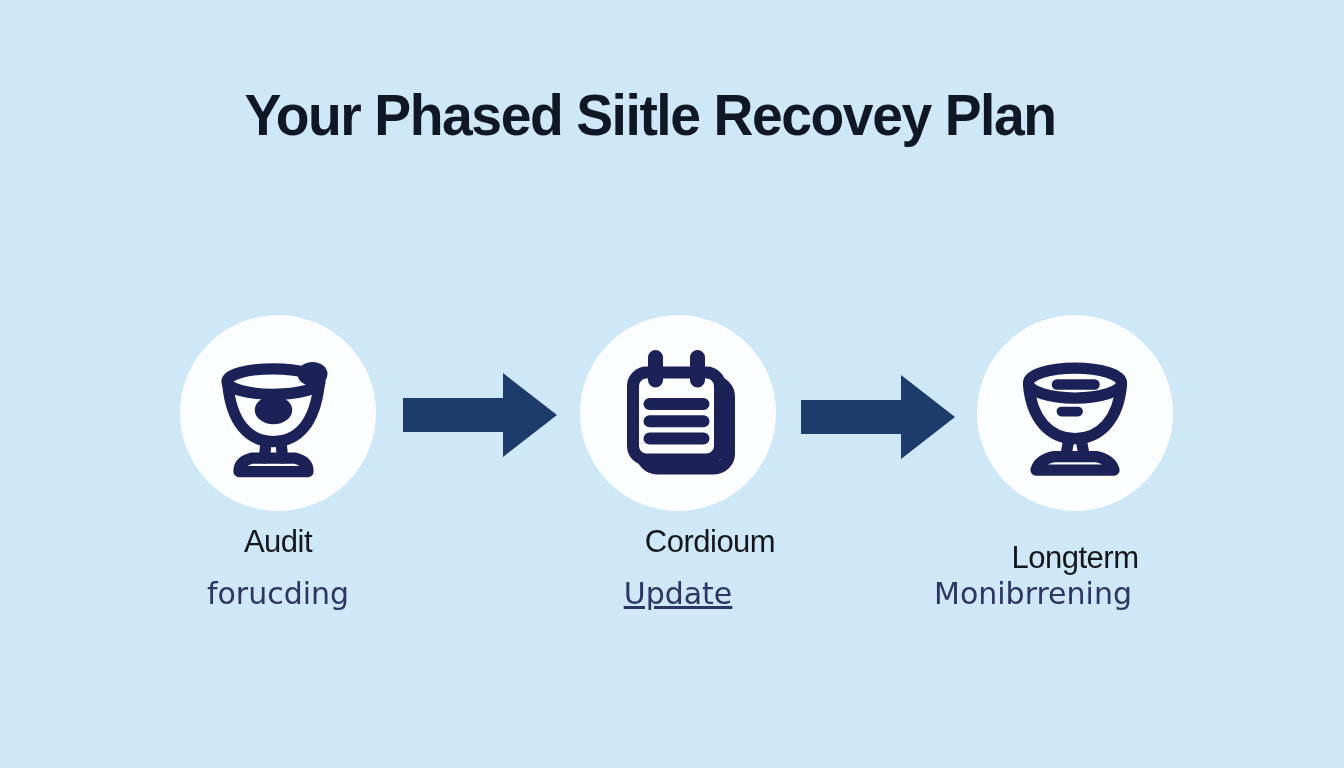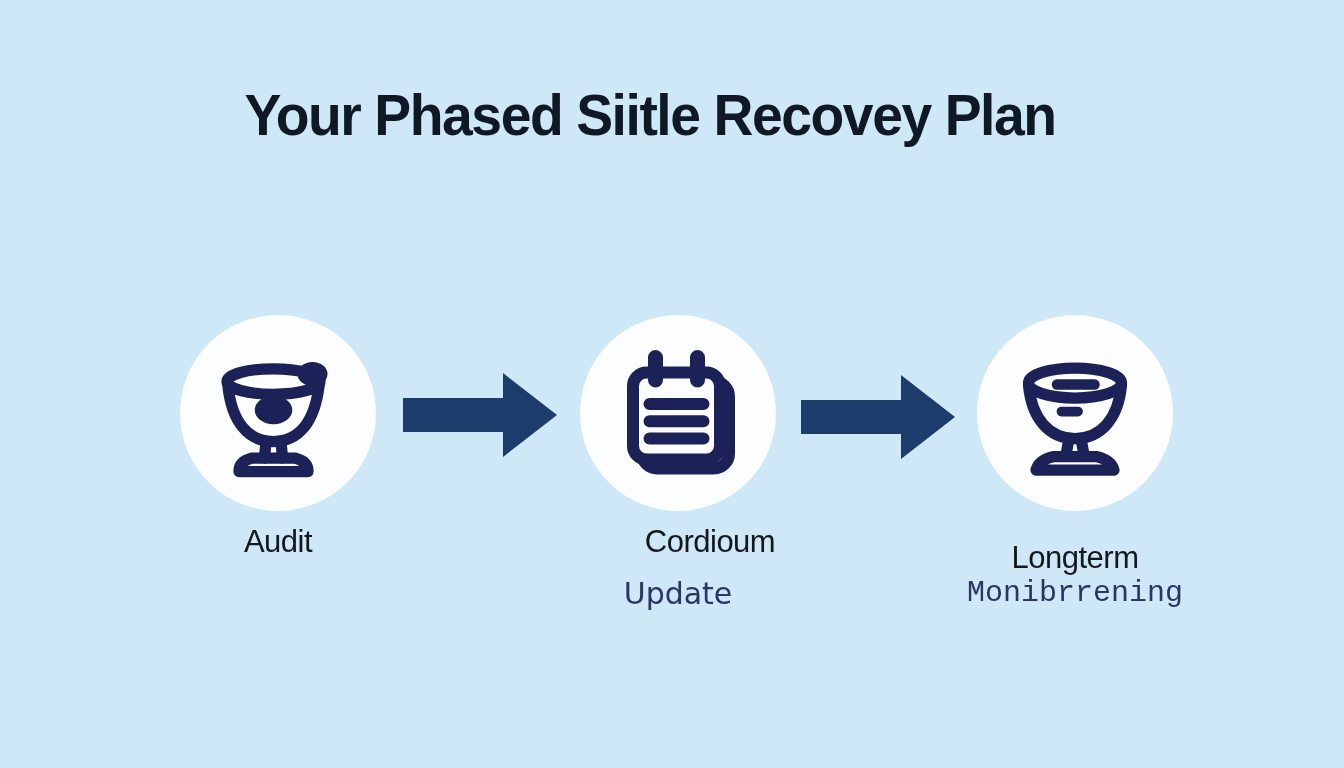--- a/index.html
+++ b/index.html
@@ -59,46 +59,47 @@
     <svg viewBox="0 0 100 100" aria-hidden="true">
       <ellipse class="stroke" cx="47" cy="29" rx="31" ry="8.5"></ellipse>
       <ellipse class="fillnavy" cx="73" cy="24" rx="10" ry="8"></ellipse>
       <path class="stroke" d="M16.5,31 C19,56 30,69 47,69 C64,69 74.5,56 77.5,31"></path>
       <ellipse class="fillnavy" cx="47" cy="48" rx="12.5" ry="9.5"></ellipse>
       <path class="stroke" d="M42,69 L41,80 M52,69 L53,80"></path>
       <path class="stroke" d="M33,80 L61,80 Q70,82 70,89 L24,89 Q24,82 33,80 Z"></path>
     </svg>
   </div>
   <div class="step-title" style="left:128px; top:524px;">Audit</div>
+  <div class="step-subtitle" style="left:128px; top:576px;">forucding</div>
 
   <svg class="arrow" style="left:400px; top:372px;" viewBox="0 0 160 86" aria-hidden="true">
     <polygon points="3,26 103,26 103,1 157,43 103,85 103,60 3,60"></polygon>
   </svg>
 
   <div class="circle" style="left:580px; top:315px;">
     <svg viewBox="0 0 100 100" aria-hidden="true">
       <rect class="stroke" x="26" y="29" width="58" height="58" rx="10" style="stroke-width:8;"></rect>
       <rect class="padface" x="20" y="23" width="58" height="58" rx="9"></rect>
       <path class="stroke thick" d="M35,13 L35,28 M63,13 L63,28"></path>
       <path class="stroke" d="M31,44 L67,44 M31,55.5 L67,55.5 M31,67 L67,67" style="stroke-width:8;"></path>
     </svg>
   </div>
   <div class="step-title" style="left:560px; top:524px;">Cordioum</div>
-  <div class="step-subtitle" style="left:528px; top:576px;">Update</div>
+  <div class="step-subtitle" style="left:528px; top:576px;text-decoration:underline;">Update</div>
 
   <svg class="arrow" style="left:798px; top:374px;" viewBox="0 0 160 86" aria-hidden="true">
     <polygon points="3,26 103,26 103,1 157,43 103,85 103,60 3,60"></polygon>
   </svg>
 
   <div class="circle" style="left:977px; top:315px;">
     <svg viewBox="0 0 100 100" aria-hidden="true">
       <ellipse class="stroke" cx="50" cy="30" rx="31" ry="10"></ellipse>
       <path class="stroke" d="M38,31 L63,31" style="stroke-width:7;"></path>
       <path class="stroke" d="M19,31 C21,54 33,67 50,67 C67,67 79,54 81,31"></path>
       <path class="stroke" d="M41,49 L52,49" style="stroke-width:6.5;"></path>
       <path class="stroke" d="M46,67 L44,78 M54,67 L56,78"></path>
       <path class="stroke" d="M36,79 L64,79 Q74,81 76,88 L24,88 Q26,81 36,79 Z"></path>
     </svg>
   </div>
   <div class="step-title" style="left:925px; top:540px;">Longterm</div>
-  <div class="step-subtitle" style="left:925px; top:576px;font-family:Liberation Mono, monospace;">Monibrrening</div>
+  <div class="step-subtitle" style="left:883px; top:576px;">Monibrrening</div>
 
 </div>
 
 </body></html>

